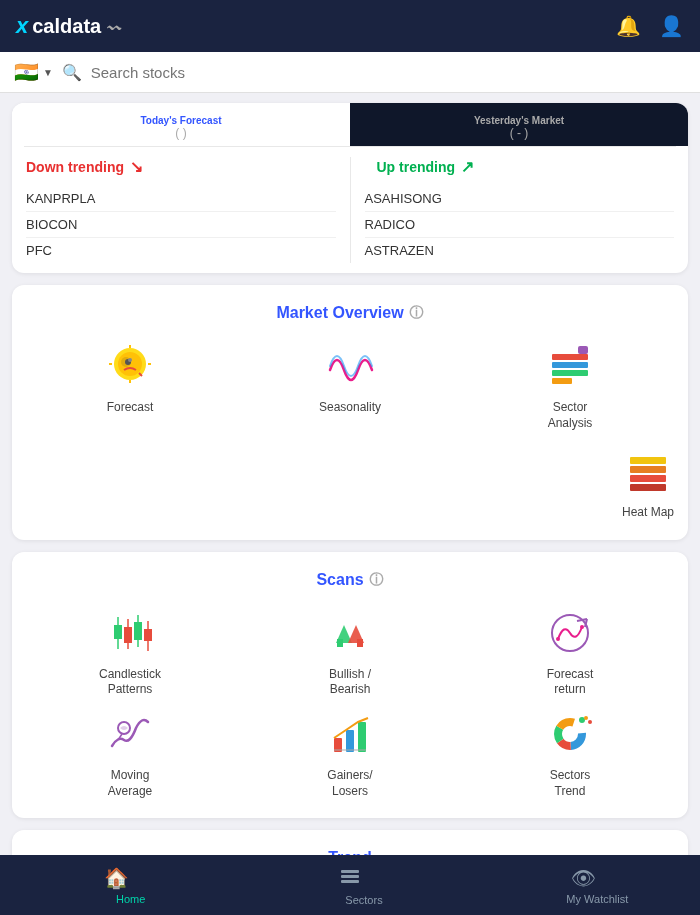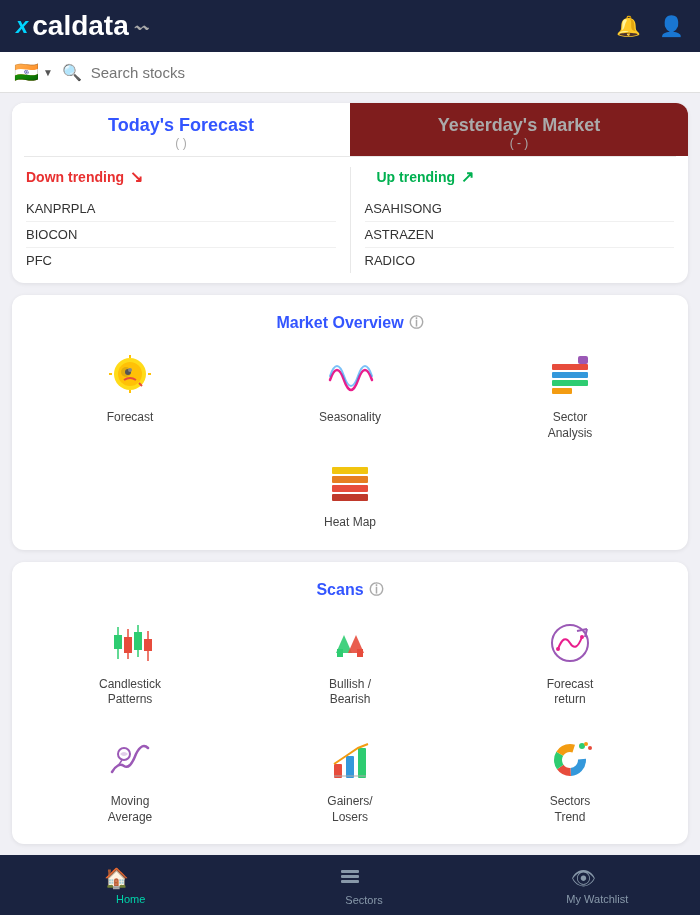--- a/index.html
+++ b/index.html
@@ -26,21 +26,21 @@
       gap: 4px;
     }
     .logo-x {
       color: #00d4ff;
       font-size: 22px;
       font-weight: 700;
       font-style: italic;
     }
     .logo-text {
       color: white;
-      font-size: 28px;
+      font-size: 20px;
       font-weight: 600;
     }
     .logo-wave {
       color: #aaa;
       font-size: 14px;
       margin-left: 2px;
     }
     .header-icons {
       display: flex;
       gap: 18px;
@@ -115,26 +115,26 @@
     .forecast-tab {
       flex: 1;
       text-align: center;
       padding: 12px 8px 6px;
       font-size: 14px;
     }
     .forecast-tab.active {
       background: white;
     }
     .forecast-tab.inactive {
-      background: #7f1d1d;
+      background: #0f172a;
       color: #aaa;
     }
     .forecast-tab .tab-title {
       font-weight: 600;
-      font-size: 18px;
+      font-size: 10px;
     }
     .forecast-tab.active .tab-title {
       color: #3355ff;
     }
     .forecast-tab.inactive .tab-title {
       color: #aaa;
     }
     .forecast-tab .tab-sub {
       font-size: 12px;
       color: #aaa;
@@ -211,21 +211,21 @@
     }
     .section-title .info-icon {
       color: #aaa;
       font-size: 14px;
     }
 
     
     .items-grid {
       display: grid;
       grid-template-columns: repeat(3, 1fr);
-      gap: 24px 8px;
+      gap: 8px 8px;
     }
     .grid-item {
       display: flex;
       flex-direction: column;
       align-items: center;
       gap: 6px;
       cursor: pointer;
     }
     .grid-item-icon {
       width: 56px;
@@ -237,21 +237,21 @@
     .grid-item-label {
       font-size: 12px;
       color: #444;
       text-align: center;
       line-height: 1.3;
     }
 
     
     .items-row-center {
       display: flex;
-      justify-content: center;
+      justify-content: flex-end;
       margin-top: 4px;
     }
 
     
     .bottom-nav {
       background: #1a2340;
       display: flex;
       height: 60px;
       position: fixed;
       bottom: 0;
@@ -349,22 +349,22 @@
         <div class="stock-item">KANPRPLA</div>
         <div class="stock-item">BIOCON</div>
         <div class="stock-item">PFC</div>
       </div>
       <div class="trending-col">
         <div class="trending-header up">
           <span>Up trending</span>
           <span class="trending-arrow-up">↗</span>
         </div>
         <div class="stock-item">ASAHISONG</div>
+        <div class="stock-item">RADICO</div>
         <div class="stock-item">ASTRAZEN</div>
-        <div class="stock-item">RADICO</div>
       </div>
     </div>
   </div>
 
   <div class="section-card">
     <div class="section-title">
       <span>Market Overview</span>
       <span class="info-icon">ⓘ</span>
     </div>
     <div class="items-grid">

